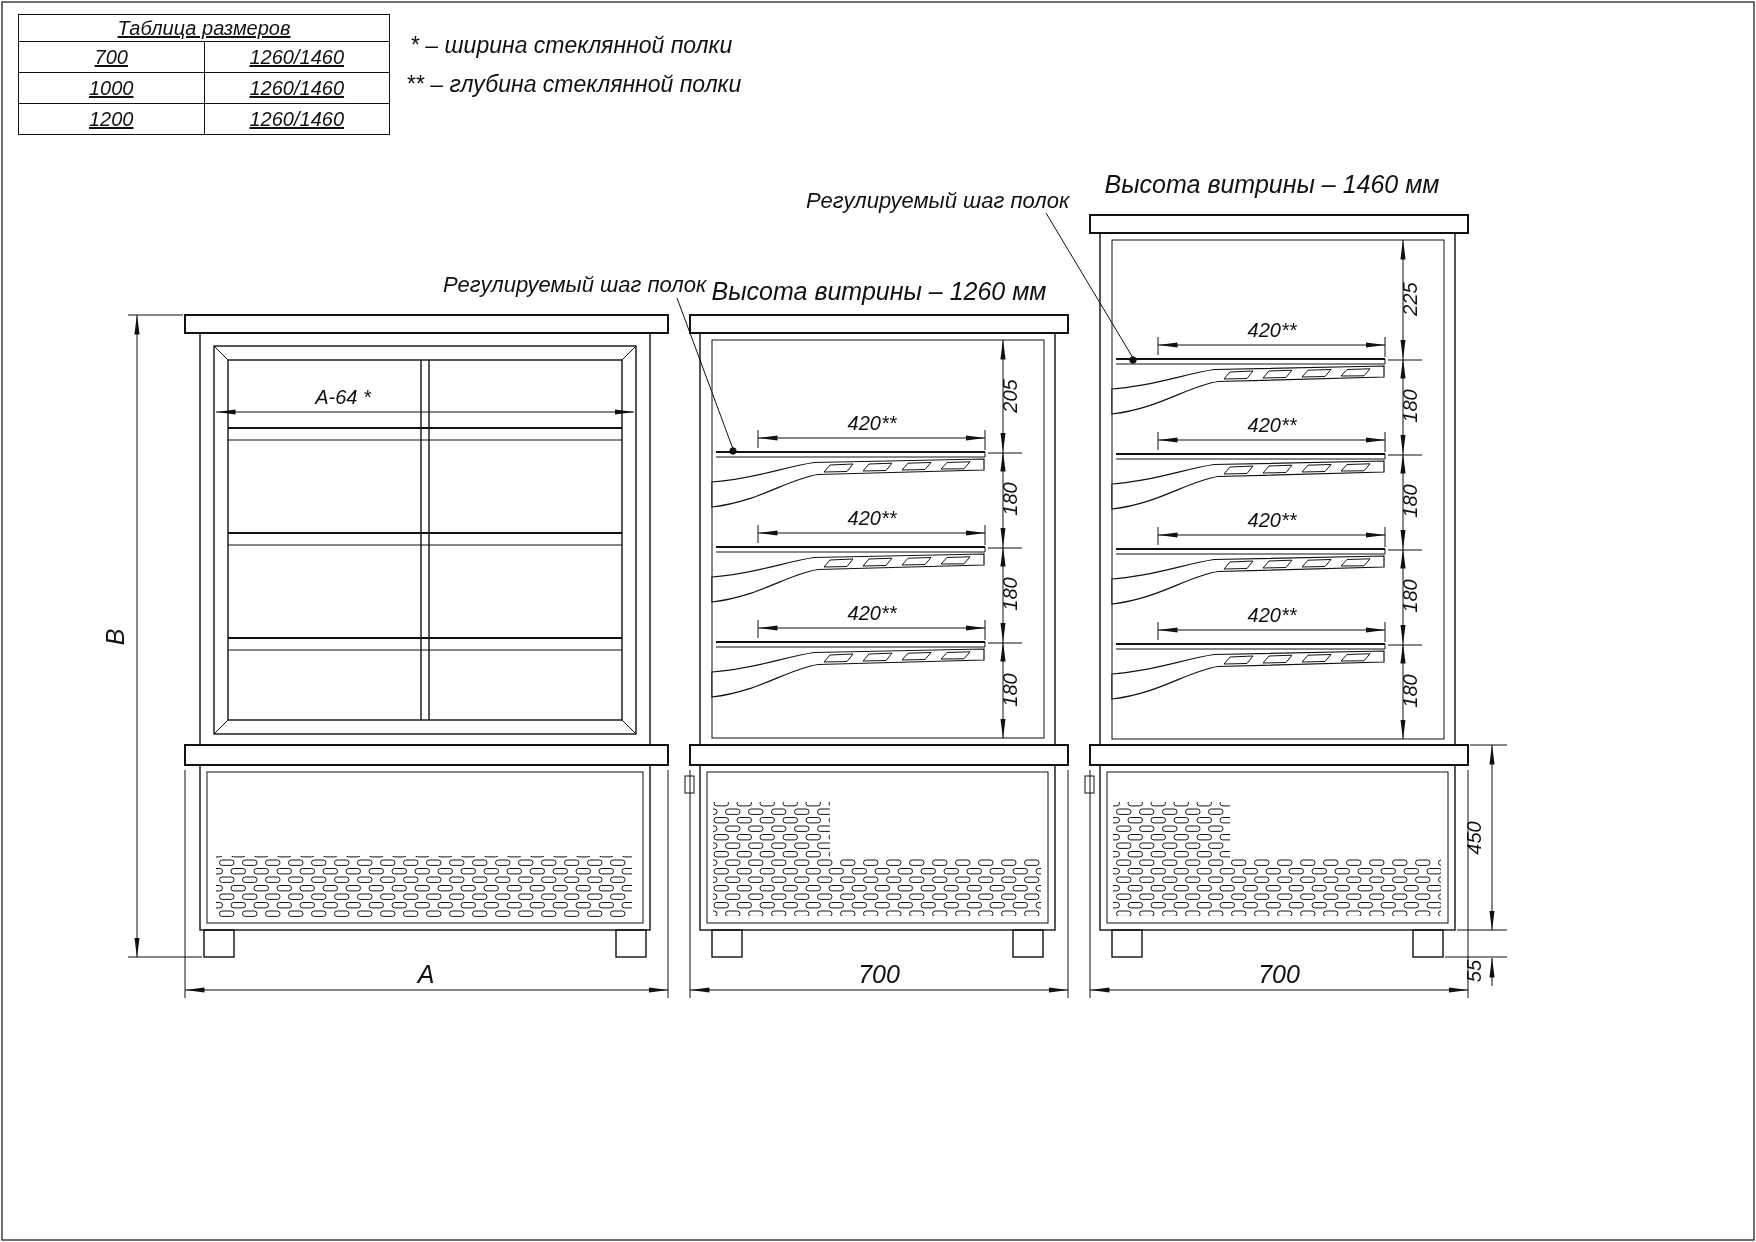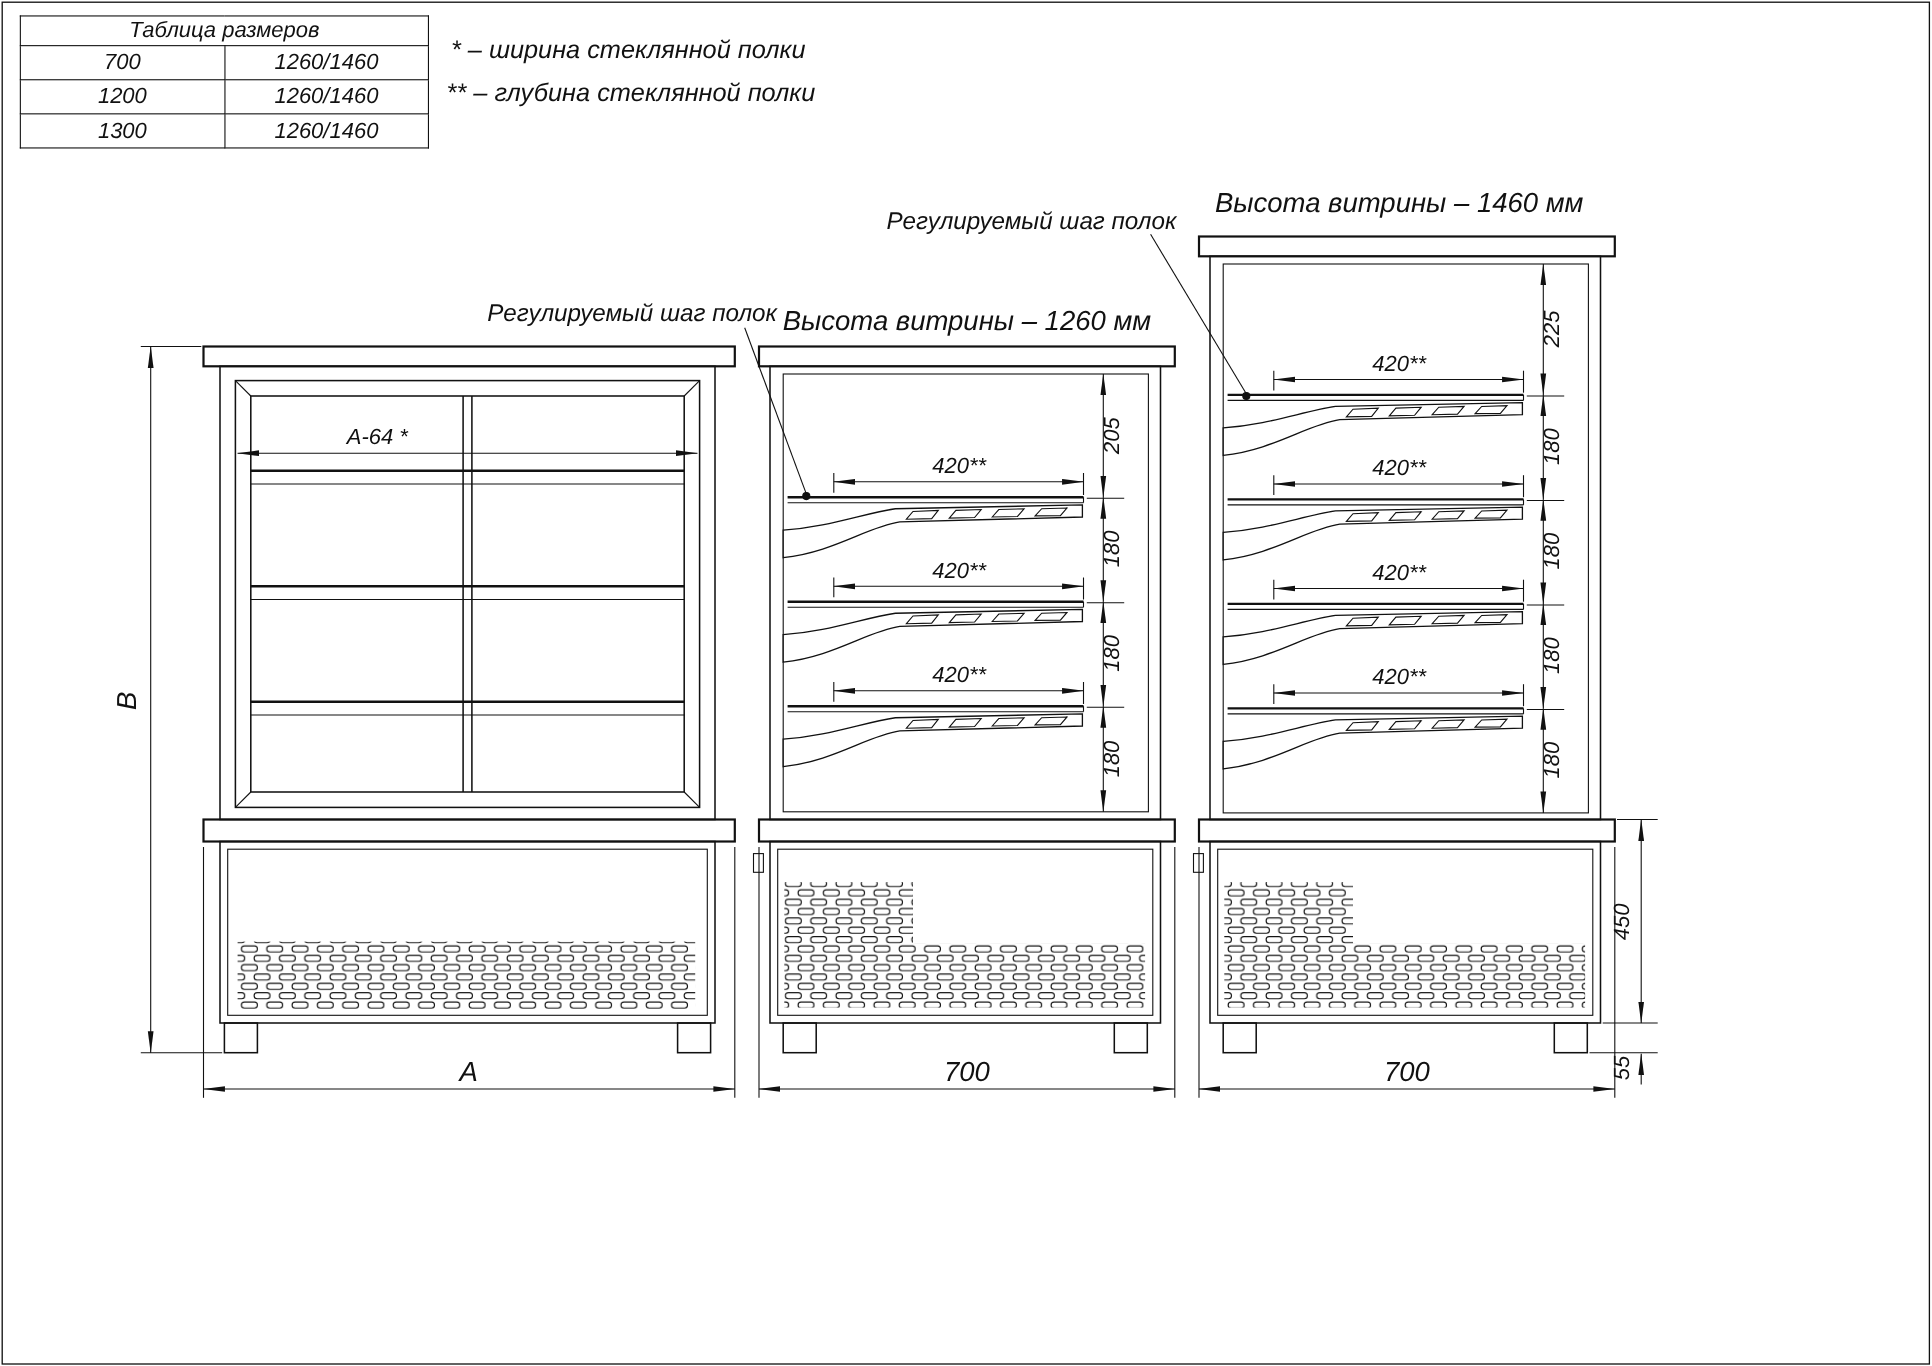--- a/index.html
+++ b/index.html
@@ -8,43 +8,43 @@
   .sheet{position:absolute;left:0;top:0;width:1756px;height:1242px;}
   svg{position:absolute;left:0;top:0;}
   svg text{font-family:"Liberation Sans",sans-serif;font-style:italic;fill:#111;stroke:none;}
   .t-dim{font-size:20px;}
   .t-big{font-size:25px;}
   .t-title{font-size:25px;}
   .t-call{font-size:22px;}
   .t-note{font-size:23px;}
   .size-table{position:absolute;left:18px;top:14px;width:372px;border-collapse:collapse;
       font-style:italic;color:#111;table-layout:fixed;z-index:5;background:#fff;}
-  .size-table td{border:1.4px solid #111;text-align:center;padding:0;height:30px;font-size:20px;}
+  .size-table td{border:1.4px solid #111;text-align:center;padding:0;height:30px;font-size:20px;text-decoration:underline;}
   .size-table td.cap{height:26px;font-size:20px;}
 </style>
 </head>
 <body>
 
 <div class="sheet">
 
   <table class="size-table">
     <tbody>
       <tr>
           <td colspan="2" class="cap">Таблица размеров</td>
         </tr>
       <tr>
           <td>700</td>
           <td>1260/1460</td>
         </tr>
       <tr>
+          <td>1000</td>
+          <td>1260/1460</td>
+        </tr>
+      <tr>
           <td>1200</td>
-          <td>1260/1460</td>
-        </tr>
-      <tr>
-          <td>1300</td>
           <td>1260/1460</td>
         </tr>
     </tbody>
   </table>
 
   <svg width="1756" height="1242" viewBox="0 0 1756 1242">
     <defs>
       <marker id="arr" viewBox="0 0 20 6" markerWidth="20" markerHeight="6" refX="19.5" refY="3" orient="auto-start-reverse" markerUnits="userSpaceOnUse">
         <path d="M20,3 L0,0.4 L0,5.6 Z" fill="#111"></path>
       </marker>

